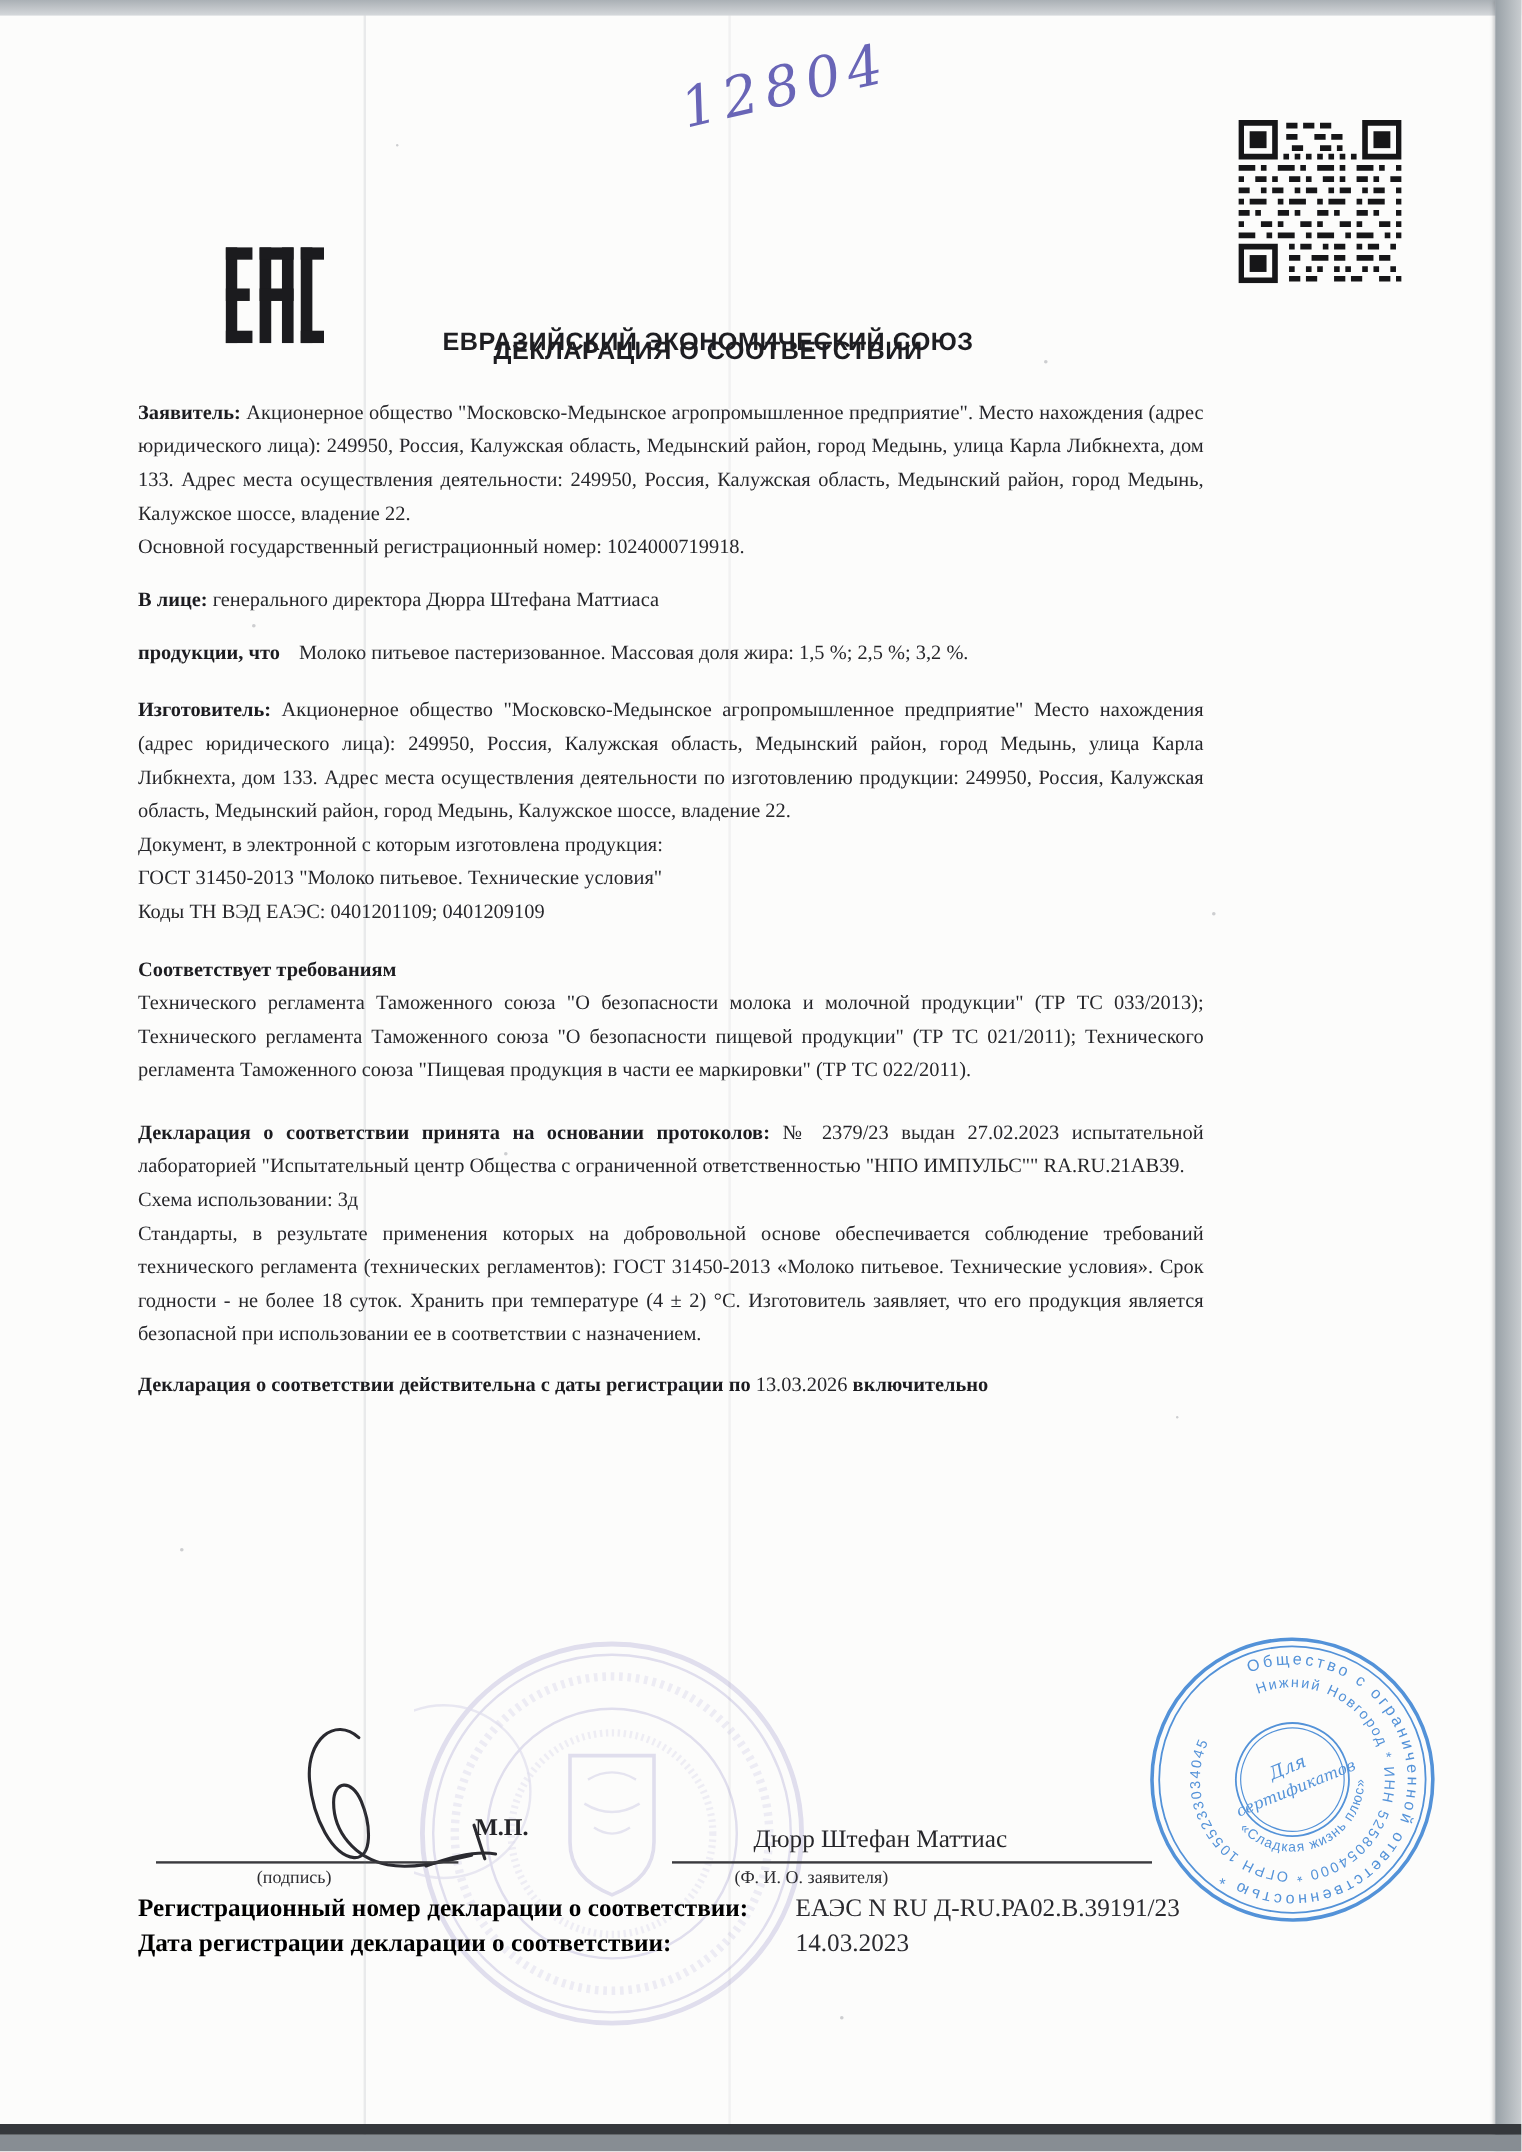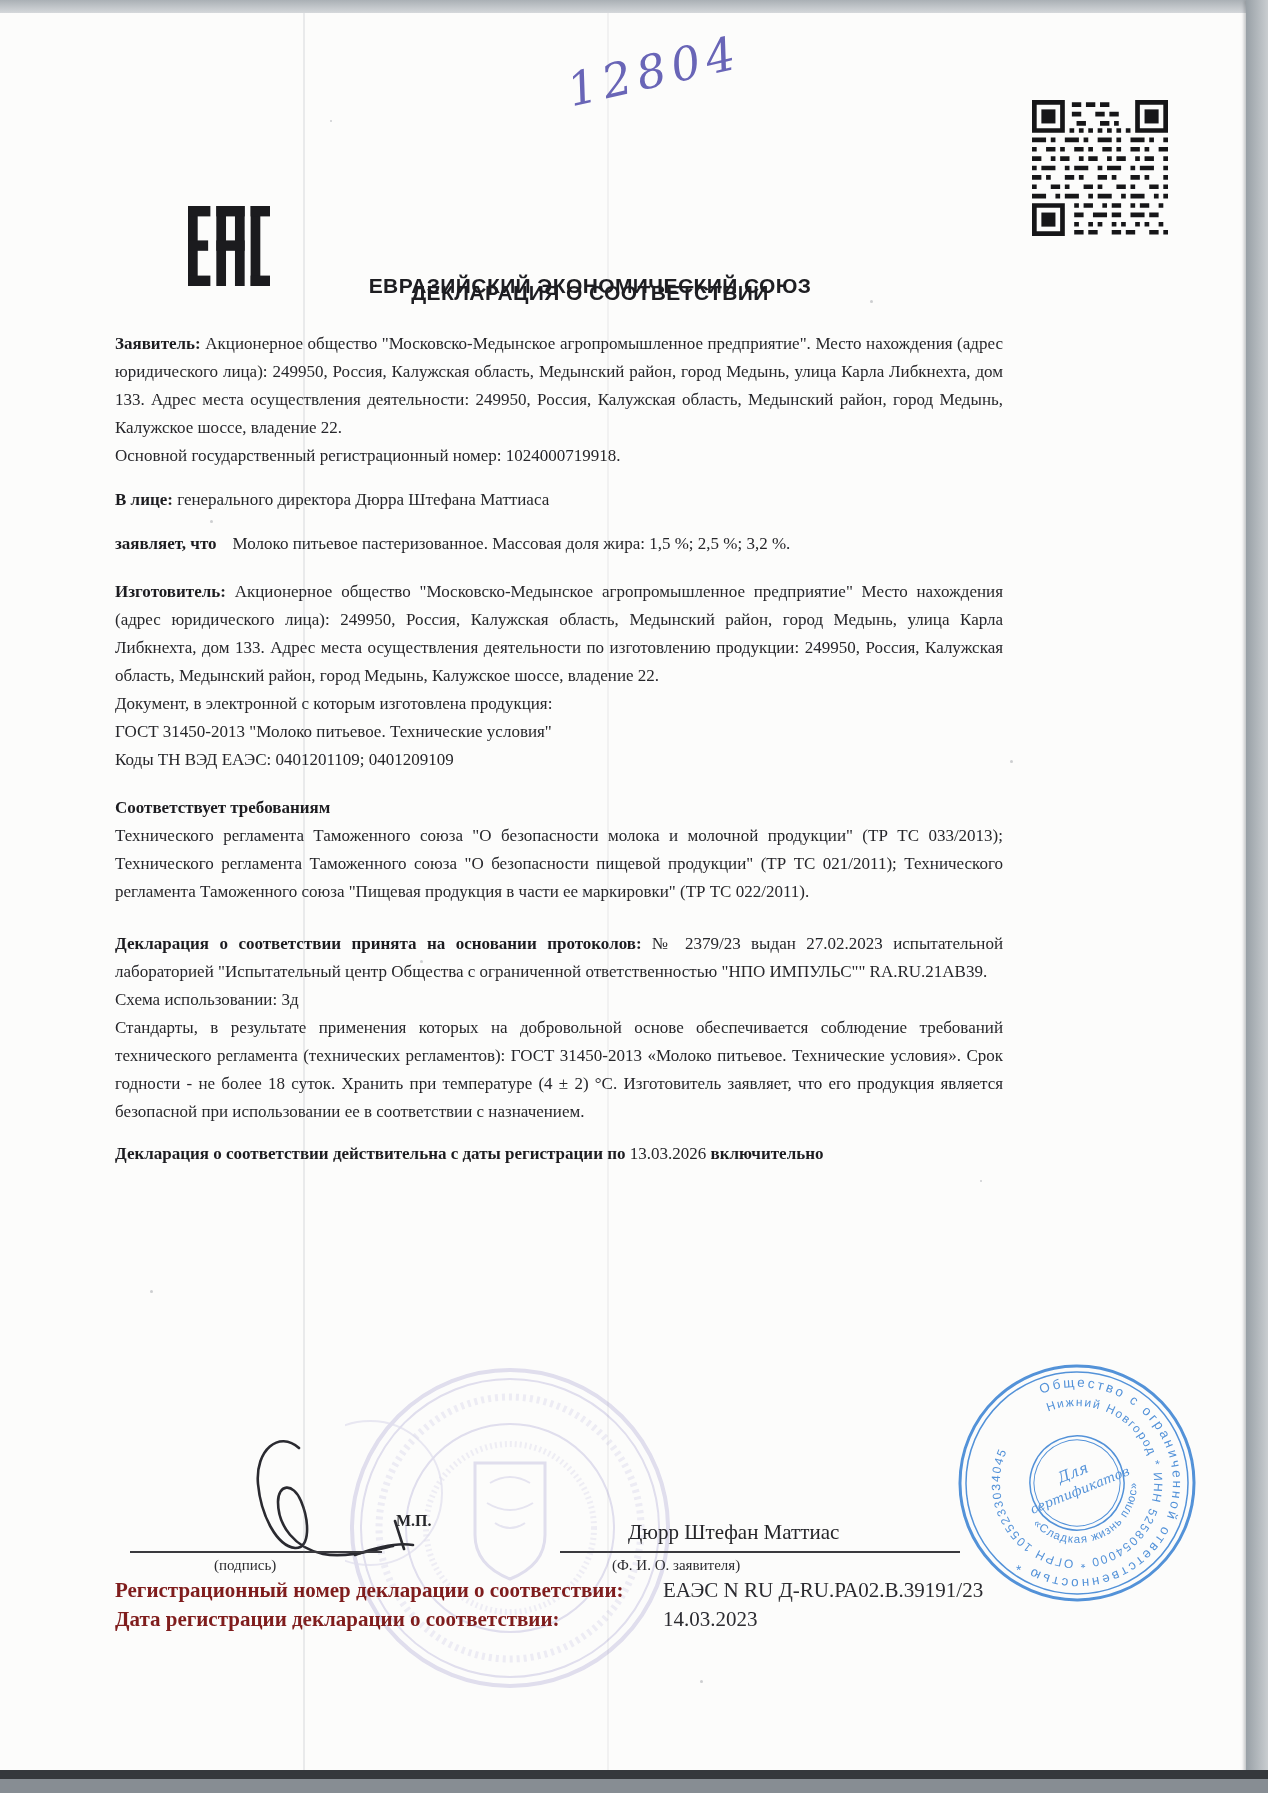--- a/index.html
+++ b/index.html
@@ -28,28 +28,28 @@
   .title2{position:absolute;left:0;top:281px;width:100%;font-size:21px;letter-spacing:.4px;}
 
   .col{position:absolute;left:115px;top:330px;width:888px;font-size:17px;line-height:28px;}
   .col p{margin:0;text-align:justify;}
   .col .ln{text-align:left;}
   .mt14{margin-top:14px!important;} .mt16{margin-top:16px!important;}
   .mt20{margin-top:20px!important;} .mt24{margin-top:24px!important;}
   .gap{margin-left:16px;}
   b{color:#1c1c20;}
 
-  .mp{position:absolute;left:396px;top:1512px;font-weight:bold;font-size:16px;}
+  .mp{position:absolute;left:396px;top:1512px;font-weight:bold;font-size:20px;}
   .sigline{position:absolute;height:0;border-top:2px solid #3a3a3e;}
   .caption{position:absolute;font-size:15px;color:#2c2c30;}
   .signer{position:absolute;left:628px;top:1520px;font-size:21px;}
   .signature-svg{position:absolute;left:235px;top:1424px;}
 
   .regrow{position:absolute;left:115px;width:1060px;display:flex;font-size:21px;}
-  .regrow .lbl{font-weight:bold;width:548px;flex:0 0 auto;color:#7f1d1d;}
+  .regrow .lbl{font-weight:bold;width:548px;flex:0 0 auto;color:#000000;}
   .regrow .val{color:#2b2b30;}
 
   .stamp-pale{position:absolute;left:345px;top:1363px;mix-blend-mode:multiply;opacity:.20;}
   .stamp-blue{position:absolute;left:952px;top:1358px;transform:rotate(-22deg);
               mix-blend-mode:multiply;opacity:.88;}
 </style>
 </head>
 <body>
 
 <div class="scan">
@@ -102,21 +102,21 @@
     <div class="title1">ЕВРАЗИЙСКИЙ ЭКОНОМИЧЕСКИЙ СОЮЗ</div>
     <div class="title2">ДЕКЛАРАЦИЯ О СООТВЕТСТВИИ</div>
   </div>
 
   <div class="col">
     <p><b>Заявитель:</b> <span>Акционерное общество "Московско-Медынское агропромышленное предприятие". Место нахождения (адрес юридического лица): 249950, Россия, Калужская область, Медынский район, город Медынь, улица Карла Либкнехта, дом 133. Адрес места осуществления деятельности: 249950, Россия, Калужская область, Медынский район, город Медынь, Калужское шоссе, владение 22.</span></p>
     <div class="ln">Основной государственный регистрационный номер: 1024000719918.</div>
 
     <p class="mt16"><b>В лице:</b> <span>генерального директора Дюрра Штефана Маттиаса</span></p>
 
-    <p class="mt16"><b>заявляет, что</b><span class="gap">Молоко питьевое пастеризованное. Массовая доля жира: 1,5 %; 2,5 %; 3,2 %.</span></p>
+    <p class="mt16"><b>продукции, что</b><span class="gap">Молоко питьевое пастеризованное. Массовая доля жира: 1,5 %; 2,5 %; 3,2 %.</span></p>
 
     <p class="mt20"><b>Изготовитель:</b> <span>Акционерное общество "Московско-Медынское агропромышленное предприятие" Место нахождения (адрес юридического лица): 249950, Россия, Калужская область, Медынский район, город Медынь, улица Карла Либкнехта, дом 133. Адрес места осуществления деятельности по изготовлению продукции: 249950, Россия, Калужская область, Медынский район, город Медынь, Калужское шоссе, владение 22.</span></p>
     <div class="ln">Документ, в электронной с которым изготовлена продукция:</div>
     <div class="ln">ГОСТ 31450-2013 "Молоко питьевое. Технические условия"</div>
     <div class="ln">Коды ТН ВЭД ЕАЭС: 0401201109; 0401209109</div>
 
     <div class="ln mt20"><b>Соответствует требованиям</b></div>
     <p>Технического регламента Таможенного союза "О безопасности молока и молочной продукции" (ТР ТС 033/2013); Технического регламента Таможенного союза "О безопасности пищевой продукции" (ТР ТС 021/2011); Технического регламента Таможенного союза "Пищевая продукция в части ее маркировки" (ТР ТС 022/2011).</p>
 
     <p class="mt24"><b>Декларация о соответствии принята на основании протоколов:</b> <span>№ 2379/23 выдан 27.02.2023 испытательной лабораторией "Испытательный центр Общества с ограниченной ответственностью "НПО ИМПУЛЬС"" RA.RU.21АВ39.</span></p>

